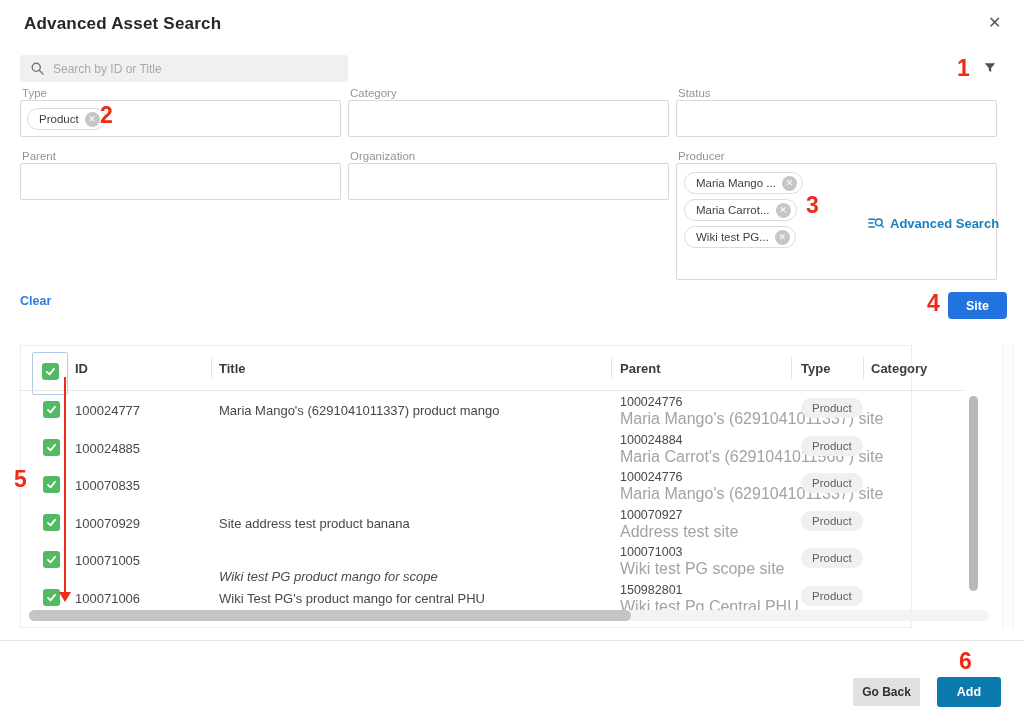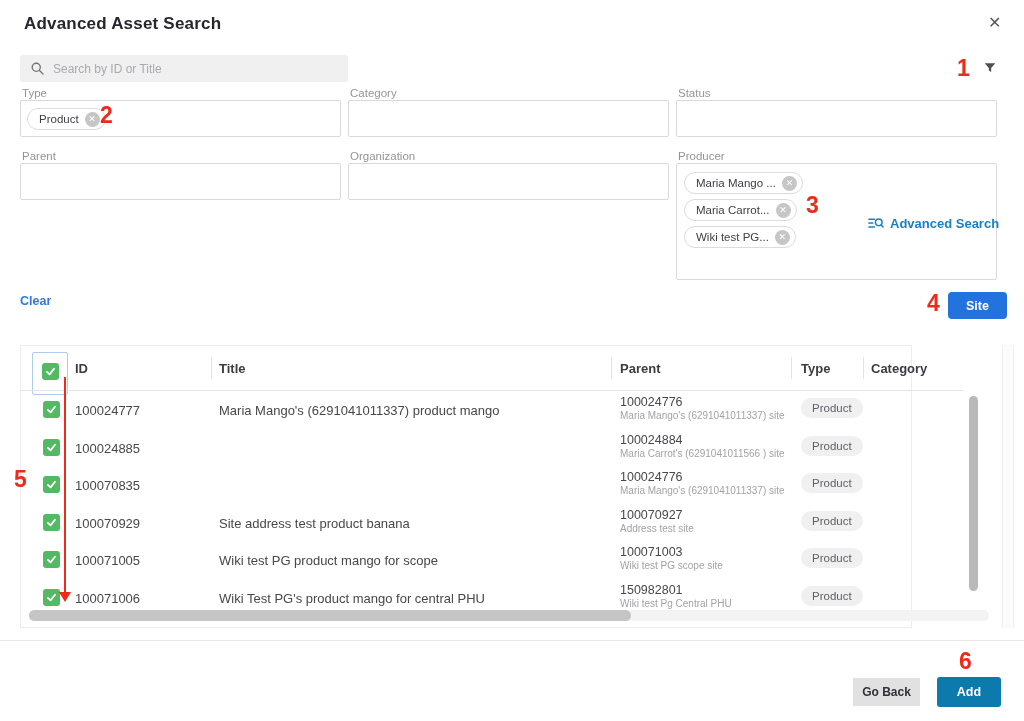--- a/index.html
+++ b/index.html
@@ -47,21 +47,21 @@
   .tablewrap { left:20px; top:345px; width:892px; height:283px; border:1px solid #ededed; background:#fff; }
   .hdrbox { left:11px; top:6px; width:36px; height:43px; border:1px solid #aecdea; border-radius:2px; }
   .cb { width:17px; height:17px; background:#53b963; border-radius:3px;
     display:flex; align-items:center; justify-content:center; cursor:pointer; }
   .colhdr { font-size:13px; font-weight:700; color:#3b3b42; }
   .coldiv { width:1px; height:22px; background:#e3e3e3; top:11px; }
   .hdr-underline { left:0; top:44px; width:942px; height:1px; background:#e4e4e4; }
   .trow { left:0; width:970px; height:37.5px; }
   .cell-id, .cell-title { font-size:13px; color:#47474d; }
   .pcell-id { font-size:12.5px; color:#47474d; }
-  .pcell-sub { font-size:10px; color:#a2a2a8; white-space:nowrap; }
+  .pcell-sub { font-size:16px; color:#a2a2a8; white-space:nowrap; }
   .type-badge { display:inline-block; background:#f0f0f0; border-radius:12px;
     padding:4px 11px; font-size:11.5px; color:#5f5f66; }
   .vthumb { left:948px; top:50px; width:9px; height:195px; background:#b9b9b9; border-radius:5px; }
   .htrack { left:8px; top:264px; width:960px; height:11px; background:#f3f3f3; border-radius:6px; }
   .hthumb { left:0; top:0; width:602px; height:11px; background:#c5c5c5; border-radius:6px; }
   .right-rail { left:1002px; top:345px; width:12px; height:283px; background:#fbfbfb;
     border-left:1px solid #f0f0f0; border-right:1px solid #f0f0f0; }
 
   .divider { left:0; top:640px; width:1024px; height:1px; background:#e7e7e7; }
 
@@ -209,21 +209,21 @@
     <div class="abs" style="left:780px; top:7px;"><span class="type-badge">Product</span></div>
   </div>
 
   <div class="abs trow" style="top:195px;">
     <div class="abs cb" style="left:22px; top:10px;">
         <svg width="11" height="11" viewBox="0 0 14 14">
           <polyline points="2.5,7.5 5.8,10.6 11.5,3.5" fill="none" stroke="#fff" stroke-width="2.3" stroke-linecap="round" stroke-linejoin="round"></polyline>
         </svg>
       </div>
     <div class="abs cell-id" style="left:54px; top:12px;">100071005</div>
-    <div class="abs cell-title" style="left:198px; top:12px;">Wiki test PG product mango for scope</div>
+    <div class="abs cell-title" style="left:198px; top:28px;font-style:italic;">Wiki test PG product mango for scope</div>
     <div class="abs pcell-id" style="left:599px; top:4px;">100071003</div>
     <div class="abs pcell-sub" style="left:599px; top:19px;">Wiki test PG scope site</div>
     <div class="abs" style="left:780px; top:7px;"><span class="type-badge">Product</span></div>
   </div>
 
   <div class="abs trow" style="top:232.5px;">
     <div class="abs cb" style="left:22px; top:10px;">
         <svg width="11" height="11" viewBox="0 0 14 14">
           <polyline points="2.5,7.5 5.8,10.6 11.5,3.5" fill="none" stroke="#fff" stroke-width="2.3" stroke-linecap="round" stroke-linejoin="round"></polyline>
         </svg>

